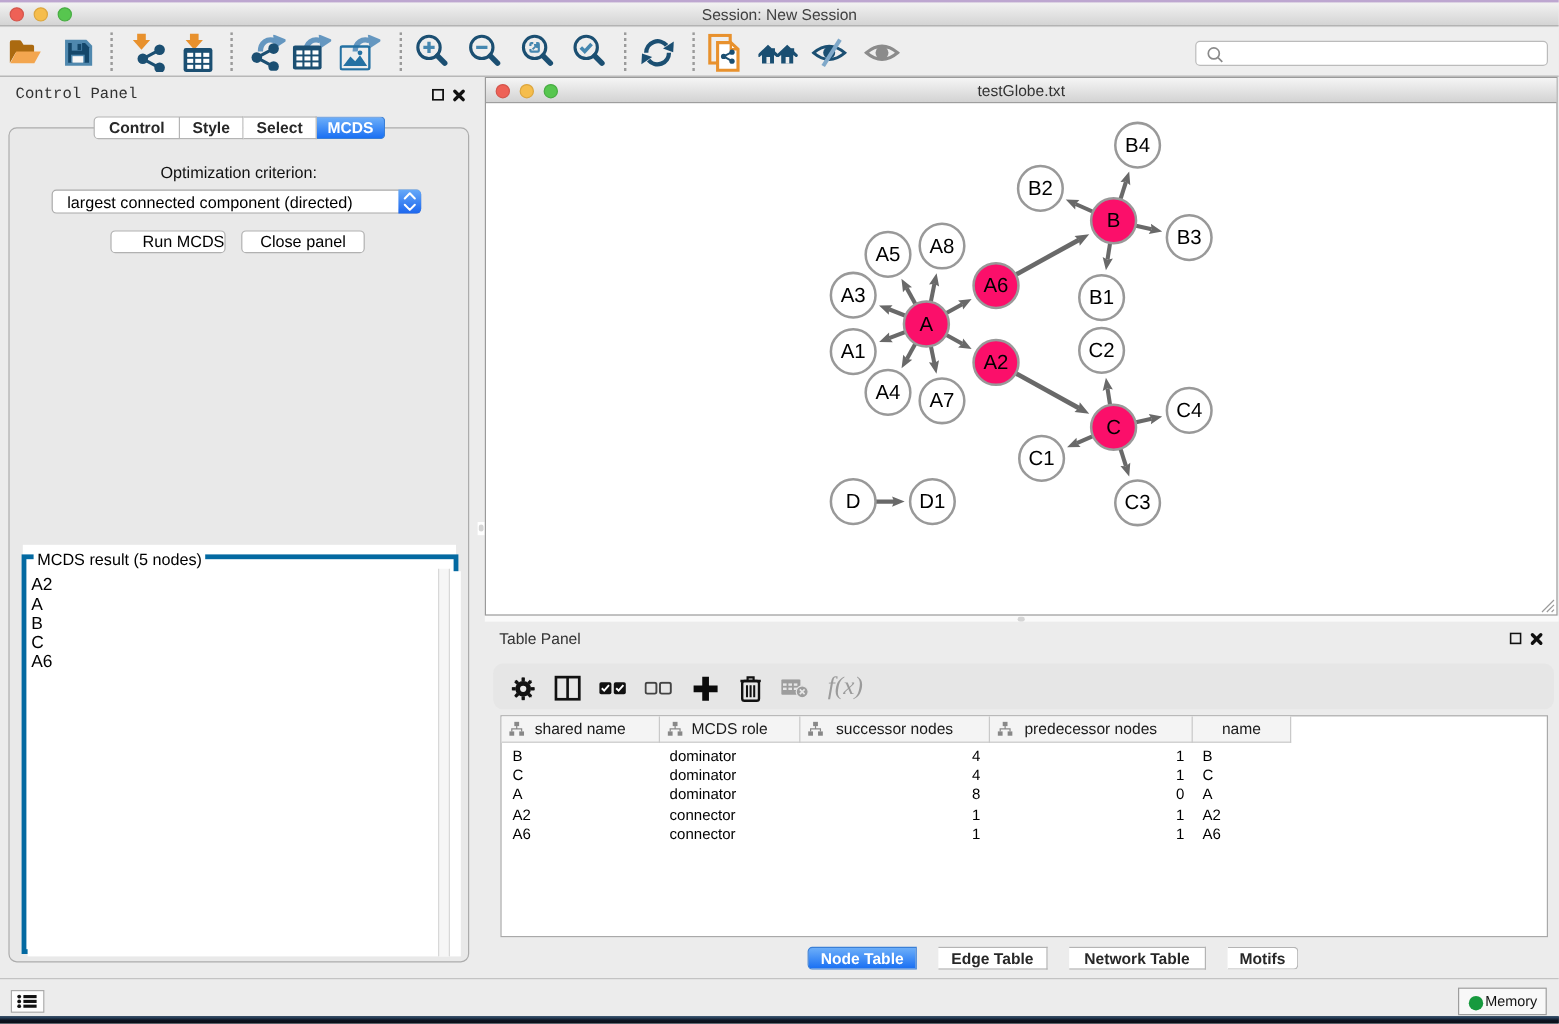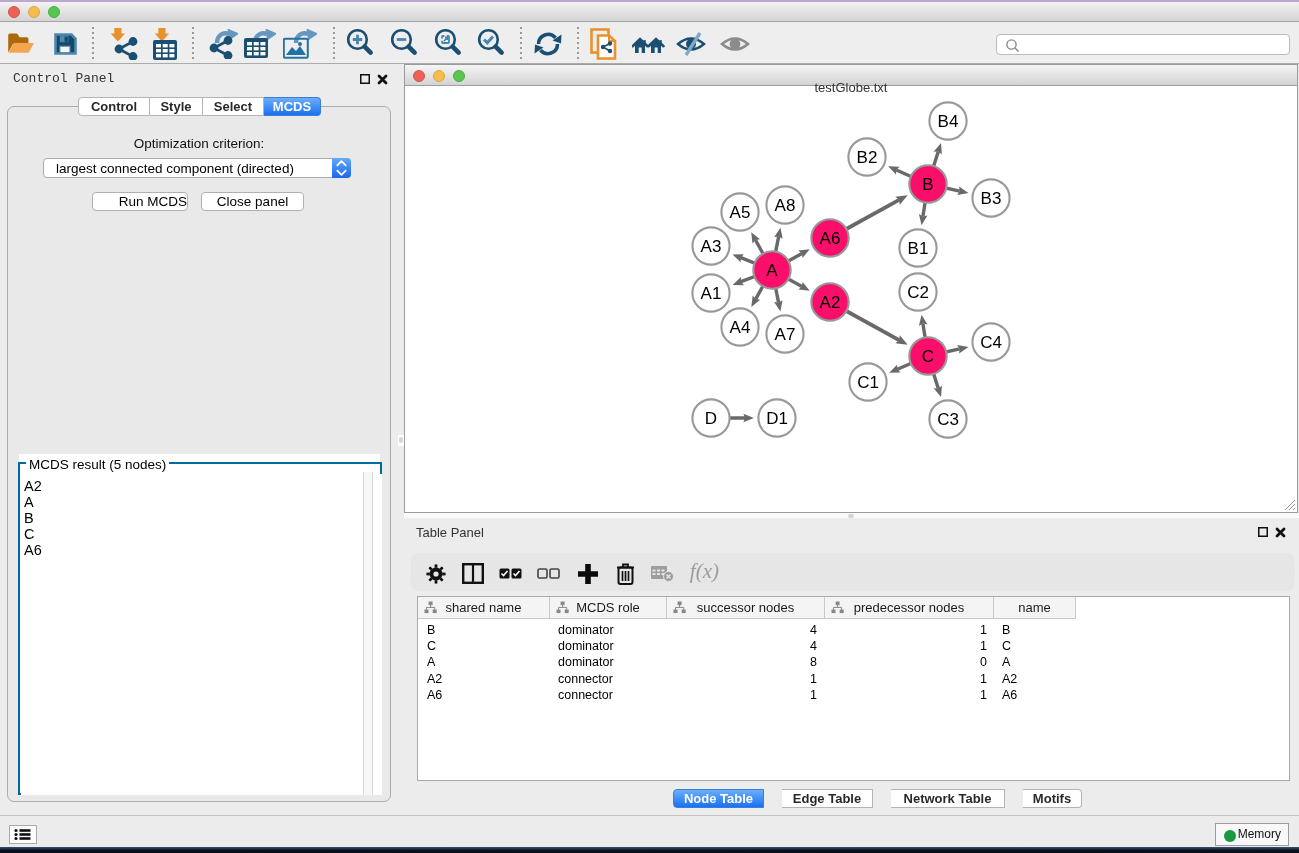--- a/index.html
+++ b/index.html
@@ -57,40 +57,40 @@
 #optlabel { left:0; top:136px; width:398px; text-align:center; font-size:13.5px; color:#111; }
 #dropdown { left:43px; top:158px; width:308px; height:20px; background:#fff;
   border:1px solid #aaaaaa; border-radius:4px; font-size:13.5px; color:#000; }
 #dropdown .txt { position:absolute; left:12px; top:2px; }
 #dropdown .spin { position:absolute; right:-1px; top:-1px; width:19px; height:20px;
   background:linear-gradient(#66a9f8,#1c66ee); border-radius:0 4px 4px 0; }
 .btn { position:absolute; height:19px; background:#ffffff; border:1px solid #b1b1b1;
   border-radius:4px; font-size:13.5px; color:#000; text-align:center; line-height:17px; }
 #mcdswhite { left:19px; top:454px; width:361px; height:339px; background:#fff; }
 #fieldset { left:18px; top:462px; width:364px; height:333px;
-  border:2px solid #0369a1; }
+  border:4px solid #0369a1; }
 #fieldset .x { position:absolute; left:6px; top:-7px; background:#ffffff;
   padding:0 3px; font-size:13.5px; color:#000; }
 #mcdslist { position:absolute; left:1px; top:10px; width:361px; height:321px;
   background:#fff; font-size:14.5px; color:#000; }
 #mcdslist div { padding-left:3px; height:16px; line-height:16px; }
 #mcdslist .sb { position:absolute; right:9px; top:-2px; width:10px; height:323px;
   background:#f6f6f6; border-left:1px solid #d8d8d8; border-right:1px solid #d8d8d8; padding:0; }
 
 
 #netwin { left:404px; top:64px; width:894px; height:449px; background:#fff;
   border:1px solid #9a9a9a; }
 #nw-title { position:absolute; left:0; top:0; width:100%; height:21px;
   background:linear-gradient(#f5f5f5,#d3d3d3); border-bottom:1px solid #9e9e9e; }
 #nw-title .r { left:8px;  background:#ee6156; border:0.5px solid #d4554c; }
 #nw-title .y { left:28px; background:#f5bd4c; border:0.5px solid #dca63e; }
 #nw-title .g { left:48px; background:#57c64f; border:0.5px solid #48ad43; }
 #nw-title .tl { top:5px; }
 #nw-title .t { position:absolute; top:3px; left:0; width:100%; text-align:center;
-  font-size:13px; color:#333;margin-top:12px; }
+  font-size:13px; color:#333; }
 #graph { position:absolute; left:0; top:21px; width:892px; height:426px; }
 #nw-resize { position:absolute; right:1px; bottom:1px; width:12px; height:12px; }
 
 
 #tp-title { left:416px; top:525px; font-size:13px; color:#333; }
 #tp-toolbar { left:411px; top:553px; width:884px; height:38px; background:#e6e6e6;
   border-radius:8px; }
 #tp-table { left:417px; top:596px; width:873px; height:185px; background:#fff;
   border:1px solid #a9a9a9; }
 #tp-head { position:absolute; left:0; top:0; width:658px; height:22px;
@@ -104,20 +104,21 @@
 
 .icon { position:absolute; }
 </style>
 </head>
 <body>
 
 <div class="abs" id="titlebar">
   <div class="tl r"></div>
     <div class="tl y"></div>
     <div class="tl g"></div>
+  <div class="t">Session: New Session</div>
 </div>
 
 <div class="abs" id="toolbar">
 <svg class="icon" style="left:7px;top:9px" width="28" height="22" viewBox="0 0 28 22">
 <path d="M1.2 20.5 L1.2 3.2 Q1.2 1.6 2.8 1.6 L9.2 1.6 Q10.3 1.6 10.9 2.6 L12.6 5.2 L19.8 5.2 Q21.4 5.2 21.4 6.8 L21.4 12 L6 12 L1.2 20.5 Z" fill="#ab6a10"></path>
 <path d="M6.6 11 L27 11 L21.6 20.8 L1.6 20.8 Z" fill="#f3a64f"></path>
 </svg>
 <svg class="icon" style="left:53px;top:9px" width="25" height="24" viewBox="0 0 25 24">
 <path d="M1.2 1.2 L19 1.2 L23.8 6.2 L23.8 22.8 L1.2 22.8 Z" fill="#4f88ae"></path>
 <path d="M3.8 3.8 L17.9 3.8 L21.2 7.3 L21.2 20.2 L3.8 20.2 Z" fill="#14476a"></path>

